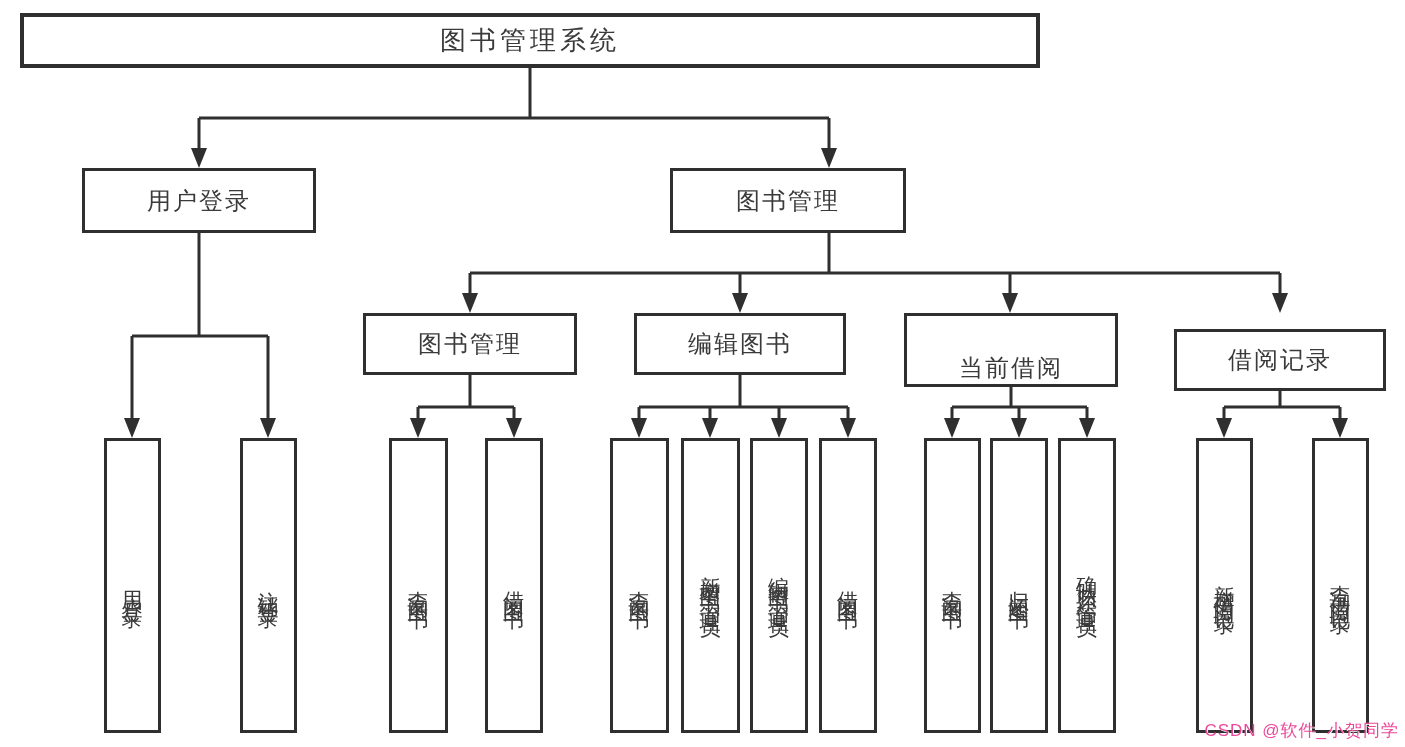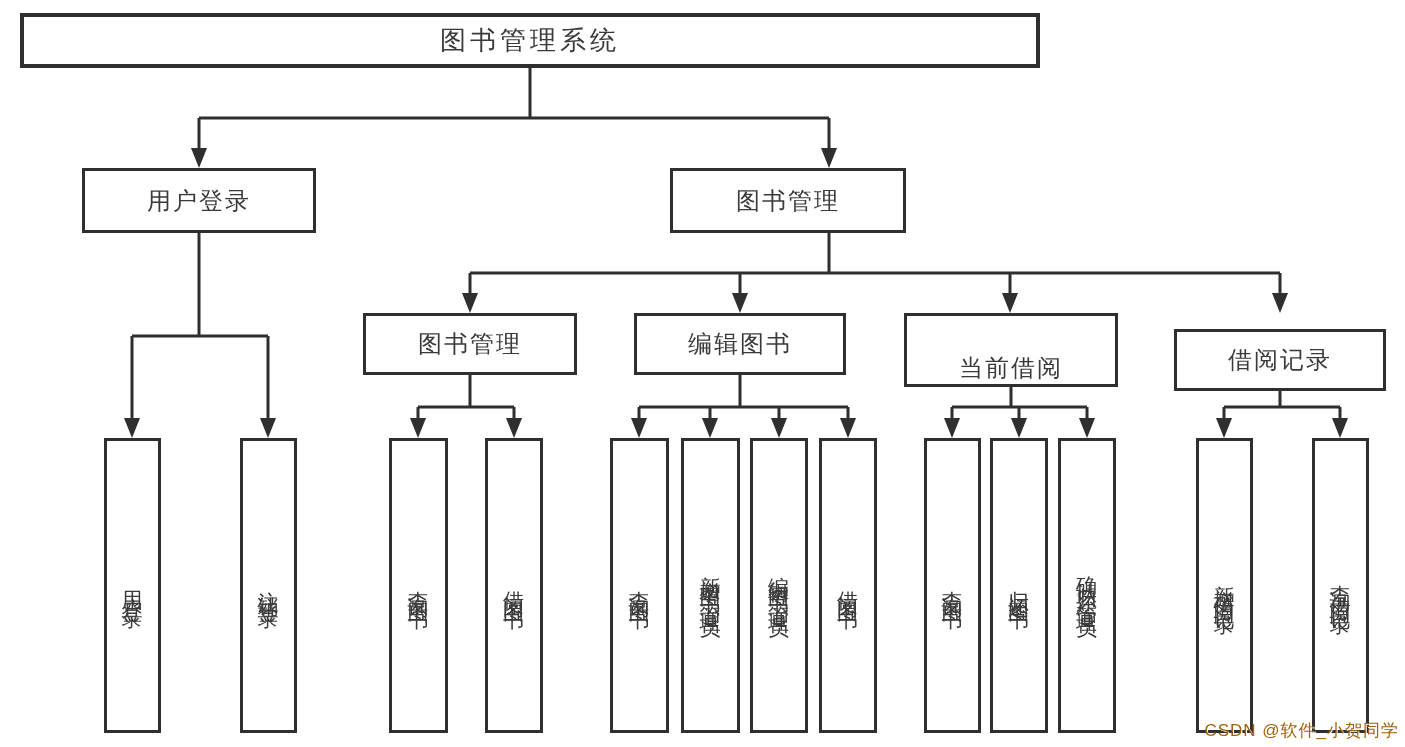--- a/index.html
+++ b/index.html
@@ -51,21 +51,21 @@
     text-orientation: mixed;
     font-size: 21px;
     letter-spacing: 6px;
     line-height: 1;
   }
   #watermark {
     position: absolute;
     right: 6px;
     bottom: 5px;
     font-size: 17px;
-    color: #a16207;
+    color: #ec4899;
     letter-spacing: 1px;
     text-shadow: 1px 1px 0 #ffffff;
     white-space: nowrap;
   }
 </style>
 </head>
 <body>
 
 <div id="canvas">
 

